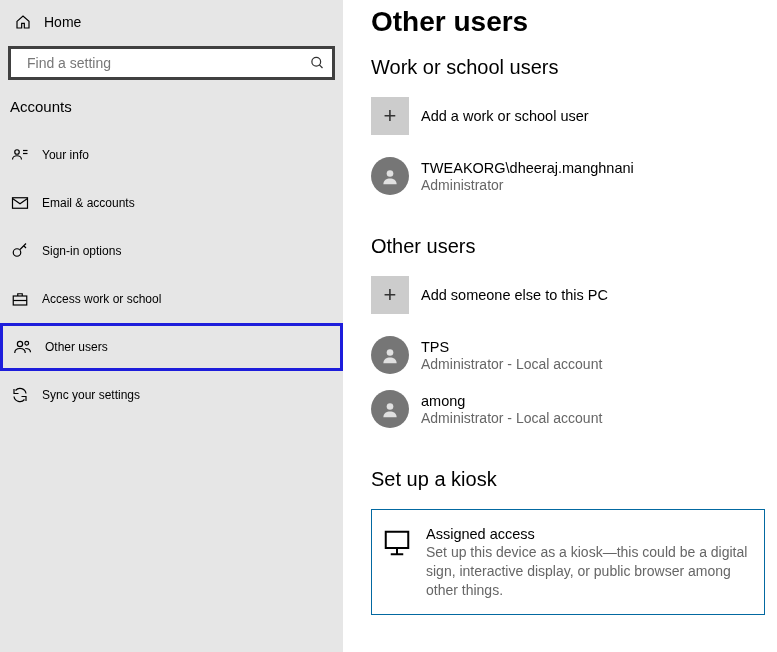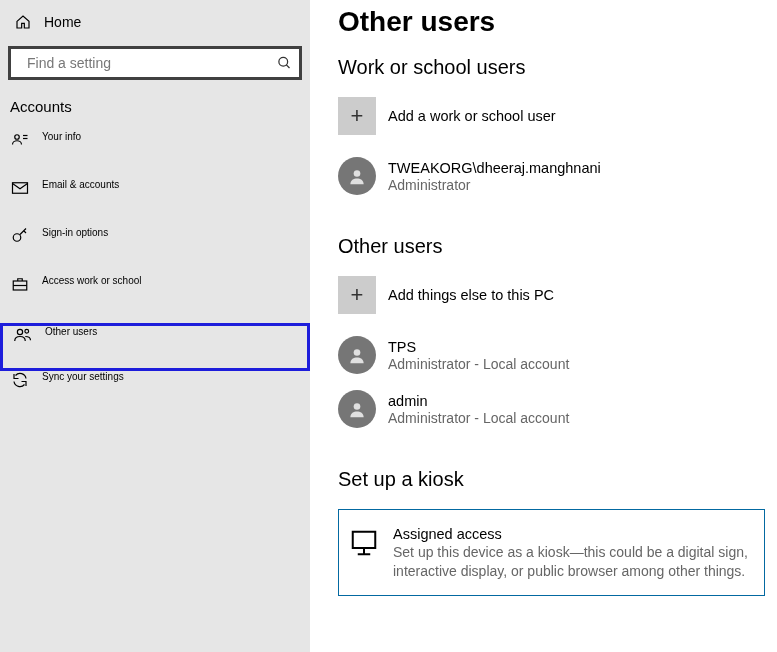--- a/index.html
+++ b/index.html
@@ -6,21 +6,21 @@
     body {
       font-family: "Segoe UI", -apple-system, sans-serif;
       background: #fff;
       color: #000;
       width: 777px;
       height: 652px;
       overflow: hidden;
       display: flex;
     }
     .sidebar {
-      width: 310px;
+      width: 343px;
       background: #e6e6e6;
       padding: 8px 0;
       display: flex;
       flex-direction: column;
     }
     .home-row {
       display: flex;
       align-items: center;
       padding: 6px 14px 10px 14px;
       font-size: 14px;
@@ -48,24 +48,24 @@
       transform: translateY(-50%);
       color: #333;
     }
     .section-header {
       font-size: 15px;
       font-weight: 400;
       padding: 6px 10px 16px 10px;
     }
     .nav-item {
       display: flex;
-      align-items: flex-start;
+      align-items: center;
       padding: 0 10px;
       height: 48px;
-      font-size: 10px;
+      font-size: 12px;
       cursor: pointer;
     }
     .nav-item .nav-icon {
       width: 20px;
       margin-right: 12px;
       display: flex;
       align-items: center;
       justify-content: center;
       color: #000;
     }
@@ -256,21 +256,21 @@
       <div class="user-name">TWEAKORG\dheeraj.manghnani</div>
       <div class="user-role">Administrator</div>
     </div>
   </div>
 
   <div class="gap"></div>
   <div class="subsection">Other users</div>
 
   <div class="action-row">
     <div class="plus-box">+</div>
-    <div class="action-label">Add things else to this PC</div>
+    <div class="action-label">Add someone else to this PC</div>
   </div>
 
   <div class="user-row">
     <div class="avatar">
       <svg width="20" height="20" viewBox="0 0 24 24" fill="currentColor">
           <circle cx="12" cy="9" r="4"></circle>
           <path d="M4 22c0-5 4-7 8-7s8 2 8 7Z"></path>
         </svg>
     </div>
     <div class="user-text">
@@ -280,21 +280,21 @@
   </div>
 
   <div class="user-row">
     <div class="avatar">
       <svg width="20" height="20" viewBox="0 0 24 24" fill="currentColor">
           <circle cx="12" cy="9" r="4"></circle>
           <path d="M4 22c0-5 4-7 8-7s8 2 8 7Z"></path>
         </svg>
     </div>
     <div class="user-text">
-      <div class="user-name">admin</div>
+      <div class="user-name">among</div>
       <div class="user-role">Administrator - Local account</div>
     </div>
   </div>
 
   <div class="gap"></div>
   <div class="subsection">Set up a kiosk</div>
 
   <div class="kiosk-box">
     <div class="kiosk-icon">
       <svg width="30" height="30" viewBox="0 0 24 24" fill="none" stroke="#000" stroke-width="1.6">

